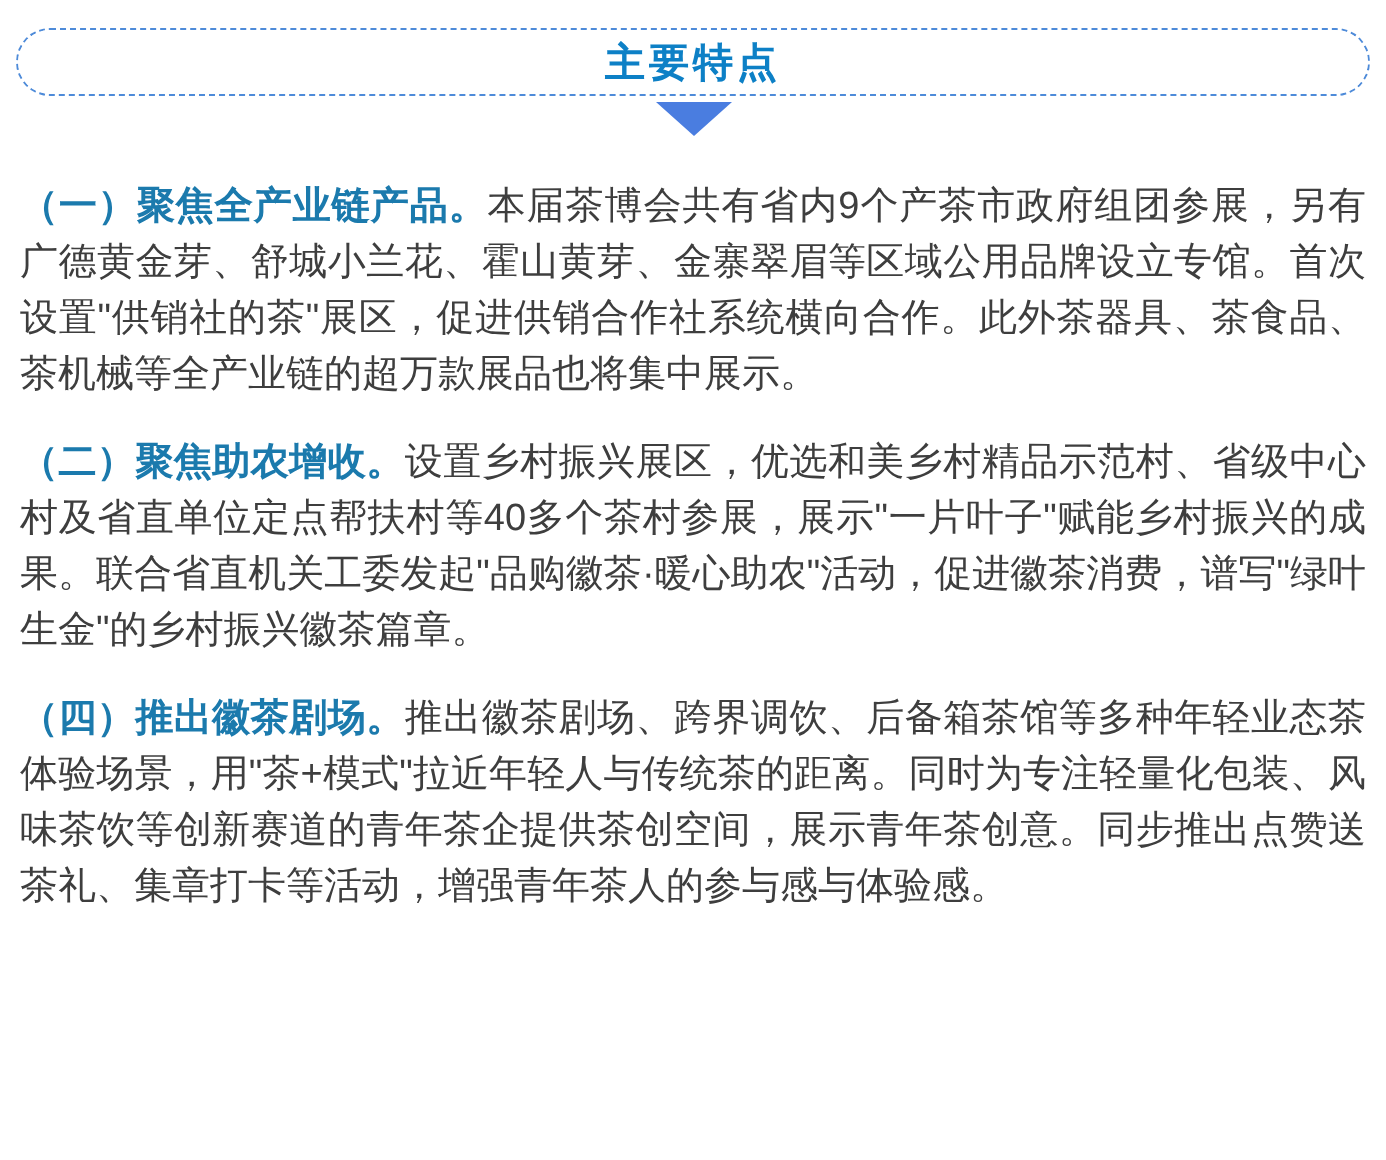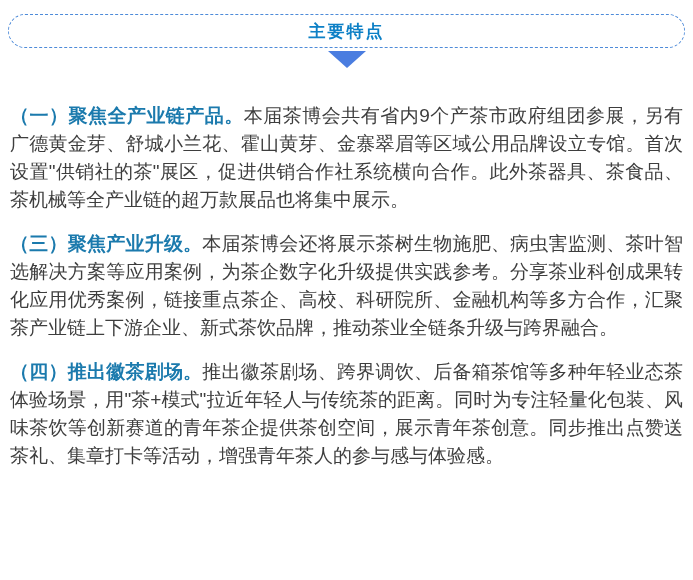--- a/index.html
+++ b/index.html
@@ -18,42 +18,42 @@
     margin: 14px 8px 0 8px;
     height: 34px;
     border: 1.5px dashed #4e8bd9;
     border-radius: 17px;
     display: flex;
     align-items: center;
     justify-content: center;
     background: #ffffff;
   }
   .header-title {
-    font-size: 17px;
+    font-size: 20px;
     font-weight: 700;
     color: #0d80c6;
     letter-spacing: 2px;
   }
   .arrow-down {
     width: 0;
     height: 0;
     border-left: 19px solid transparent;
     border-right: 19px solid transparent;
     border-top: 17px solid #4a7de0;
     margin: 3px auto 0 auto;
   }
   .content {
     padding: 22px 10px 0 10px;
     font-size: 19px;
     line-height: 28px;
     color: #3e3e3e;
     text-align: justify;
   }
   .content p {
-    margin: 12px 0 16px 0;
+    margin: 0 0 16px 0;
   }
   .para-label {
     color: #1b7aad;
     font-weight: 700;
   }
 </style>
 </head>
 <body>
 
 <div class="page">
@@ -61,20 +61,20 @@
   <div class="header-pill">
     <span class="header-title">主要特点</span>
   </div>
 
   <div class="arrow-down"></div>
 
   <div class="content">
 
     <p><span class="para-label">（一）聚焦全产业链产品。</span><span>本届茶博会共有省内9个产茶市政府组团参展，另有广德黄金芽、舒城小兰花、霍山黄芽、金寨翠眉等区域公用品牌设立专馆。首次设置"供销社的茶"展区，促进供销合作社系统横向合作。此外茶器具、茶食品、茶机械等全产业链的超万款展品也将集中展示。</span></p>
 
+    <p><span class="para-label">（二）聚焦助农增收。</span><span>设置乡村振兴展区，优选和美乡村精品示范村、省级中心村及省直单位定点帮扶村等40多个茶村参展，展示"一片叶子"赋能乡村振兴的成果。联合省直机关工委发起"品购徽茶·暖心助农"活动，促进徽茶消费，谱写"绿叶生金"的乡村振兴徽茶篇章。</span></p>
 
-    <p><span class="para-label">（三）聚焦产业升级。</span><span>本届茶博会还将展示茶树生物施肥、病虫害监测、茶叶智选解决方案等应用案例，为茶企数字化升级提供实践参考。分享茶业科创成果转化应用优秀案例，链接重点茶企、高校、科研院所、金融机构等多方合作，汇聚茶产业链上下游企业、新式茶饮品牌，推动茶业全链条升级与跨界融合。</span></p>
 
     <p><span class="para-label">（四）推出徽茶剧场。</span><span>推出徽茶剧场、跨界调饮、后备箱茶馆等多种年轻业态茶体验场景，用"茶+模式"拉近年轻人与传统茶的距离。同时为专注轻量化包装、风味茶饮等创新赛道的青年茶企提供茶创空间，展示青年茶创意。同步推出点赞送茶礼、集章打卡等活动，增强青年茶人的参与感与体验感。</span></p>
 
   </div>
 
 </div>
 
 </body></html>

